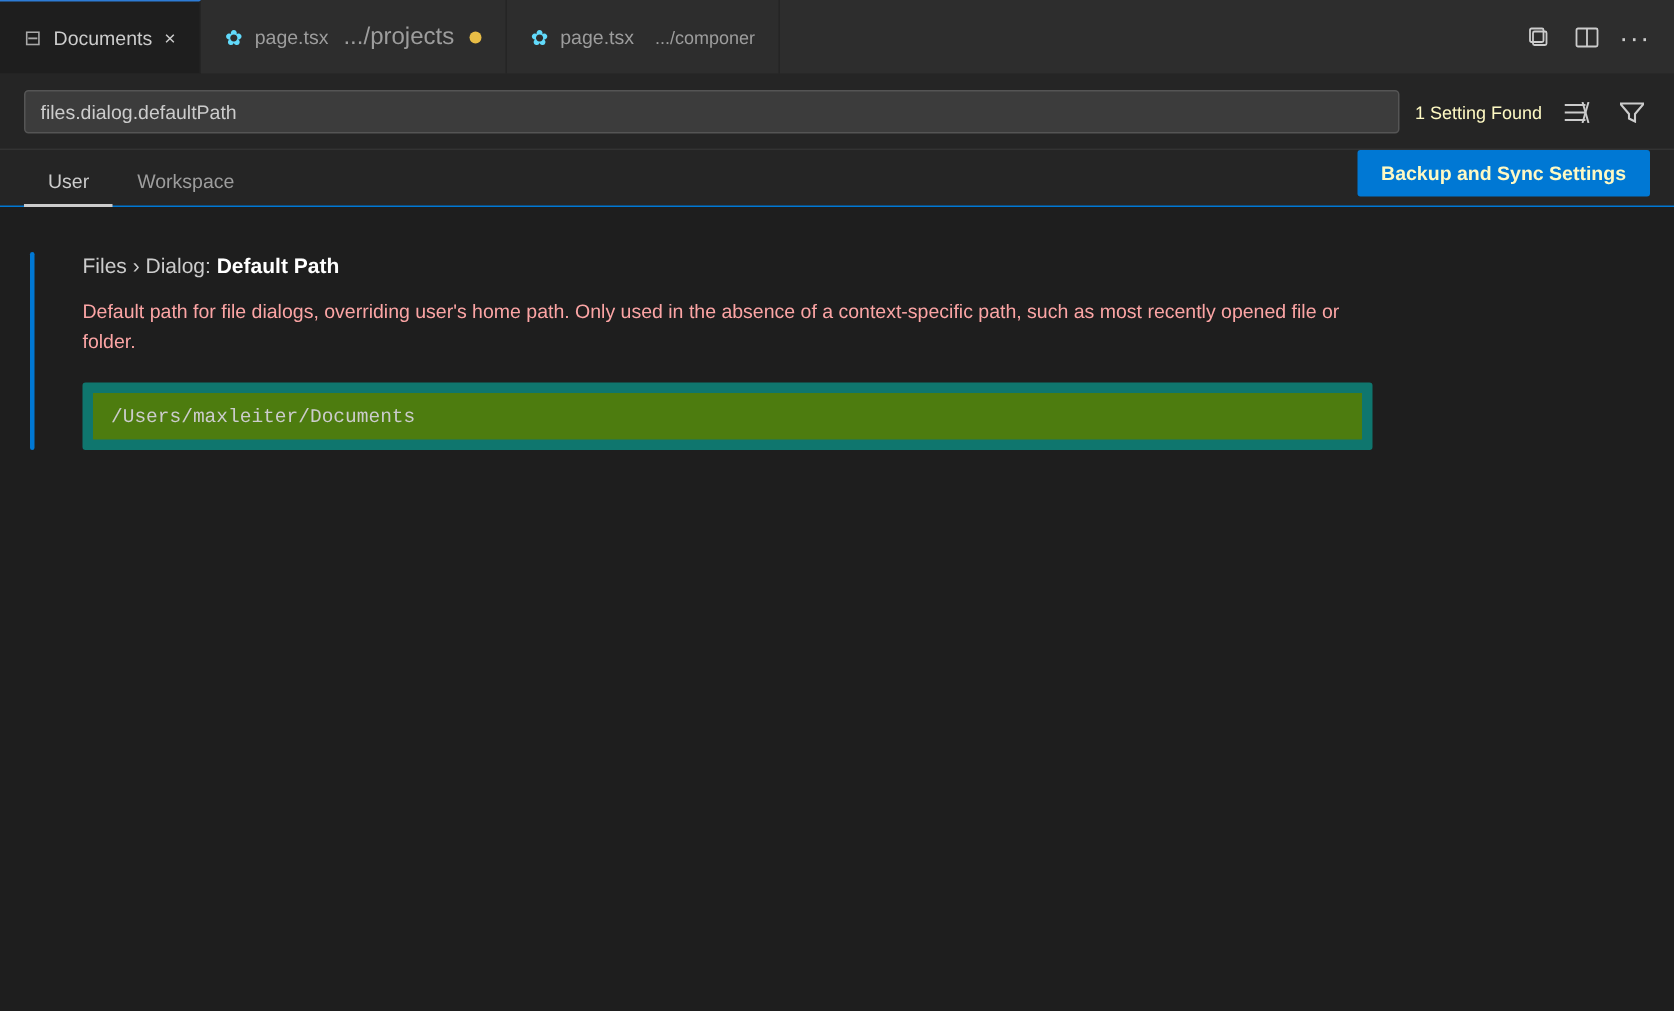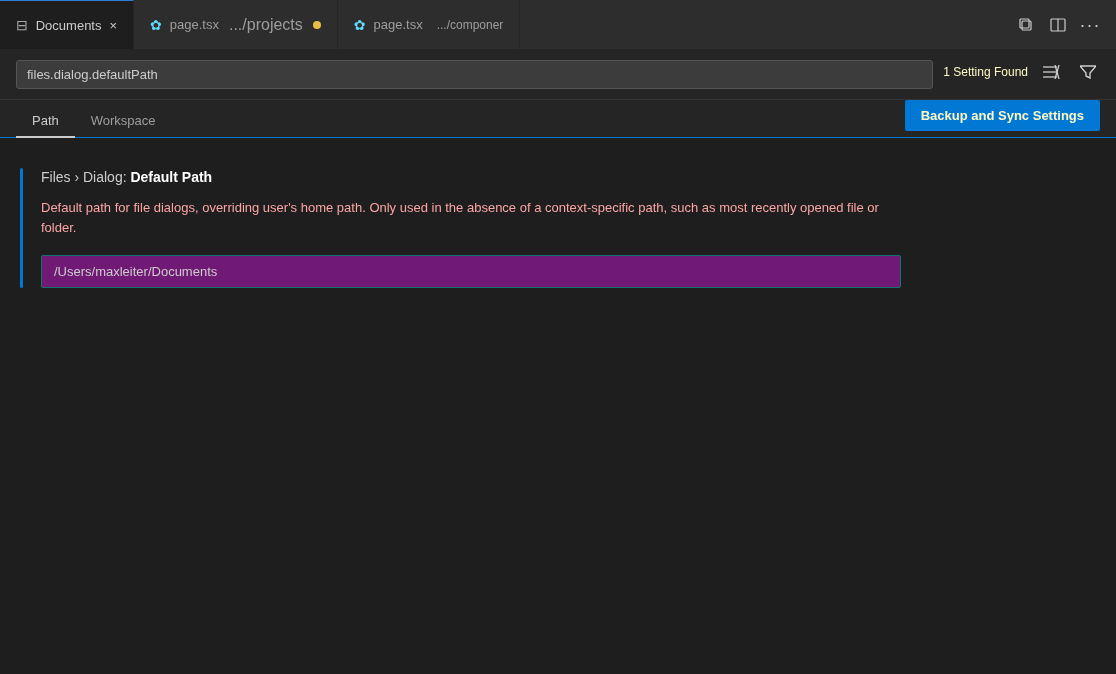--- a/index.html
+++ b/index.html
@@ -78,21 +78,21 @@
       border-top: 1px solid #2d7cd6;
       border-right: 1px solid #252525;
       cursor: pointer;
     }
 
     
     .search-bar {
       background: #252525;
       padding: 10px 16px;
       display: flex;
-      align-items: flex-start;
+      align-items: center;
       gap: 10px;
       border-bottom: 1px solid #333;
     }
 
     .search-input {
       flex: 1;
       background: #3c3c3c;
       border: 1px solid #555;
       color: #cccccc;
       padding: 6px 10px;
@@ -163,21 +163,21 @@
     
     .content-area {
       background: #1e1e1e;
       padding: 30px 20px;
       flex: 1;
       overflow-y: auto;
     }
 
     .setting-item {
       display: flex;
-      gap: 2px;
+      gap: 16px;
     }
 
     .setting-left-border {
       width: 3px;
       background: #0078d4;
       border-radius: 2px;
       margin-right: 16px;
       flex-shrink: 0;
     }
 
@@ -199,29 +199,30 @@
 
     .setting-description {
       font-size: 13px;
       color: #fca5a5;
       line-height: 1.6;
       margin-bottom: 16px;
       max-width: 860px;
     }
 
     .setting-input {
-      background: #701a75;
-      border: 1px solid #0f766e;
+      background: #4d7c0f;
+      border: 7px solid #0f766e;
       color: #cccccc;
       padding: 8px 12px;
       font-size: 13px;
       width: 100%;
       max-width: 860px;
       border-radius: 2px;
       outline: none;
+      font-family: Liberation Mono, monospace;
     }
   </style>
 </head>
 <body>
 
 <div class="tab-bar">
 
   <div class="tab-settings">
     <span style="font-size:14px; opacity:0.8;">⊟</span>
     <span>Documents</span>
@@ -274,21 +275,21 @@
     <div class="search-action-btn">
       <svg width="16" height="14" viewBox="0 0 16 14" fill="none" stroke="currentColor" stroke-width="1.4">
         <polygon points="0,1 16,1 10,8 10,13 6,11 6,8"></polygon>
       </svg>
     </div>
   </div>
 </div>
 
 <div class="tabs-nav">
   <div class="nav-tab active">
-    <span>Path</span>
+    <span>User</span>
   </div>
   <div class="nav-tab">
     <span>Workspace</span>
   </div>
   <button class="backup-btn">Backup and Sync Settings</button>
 </div>
 
 <div class="content-area">
   <div class="setting-item">
     <div class="setting-left-border"></div>

